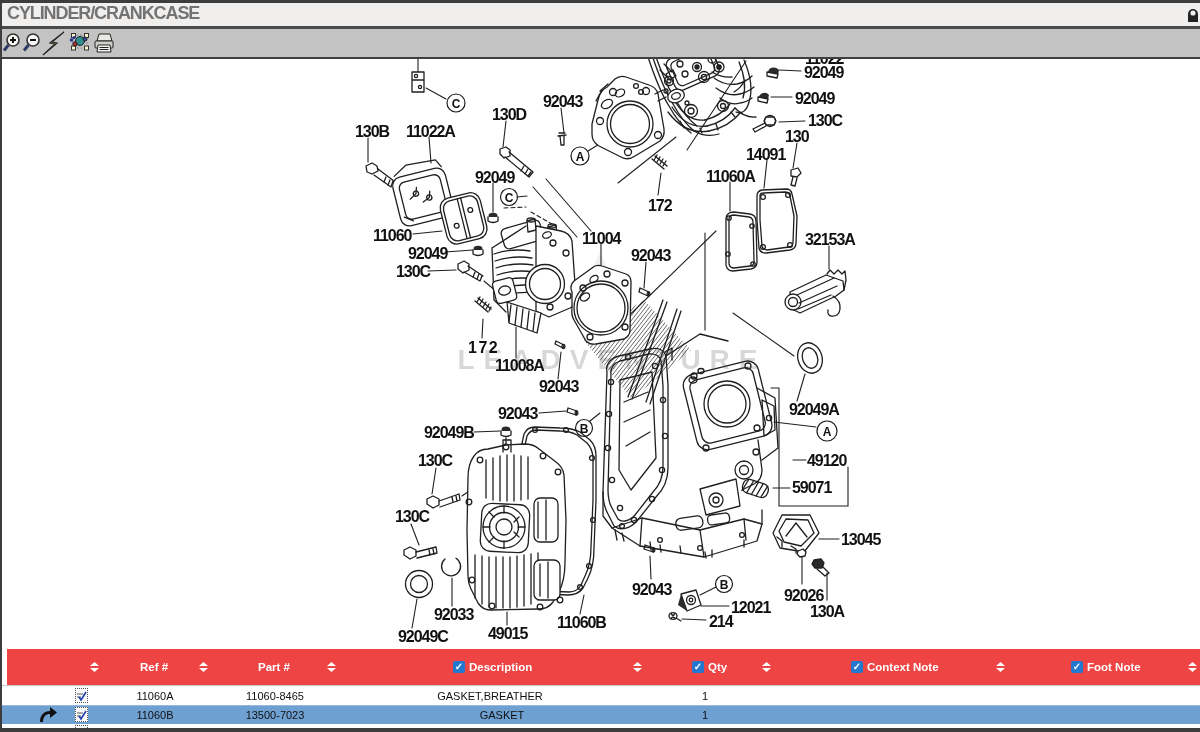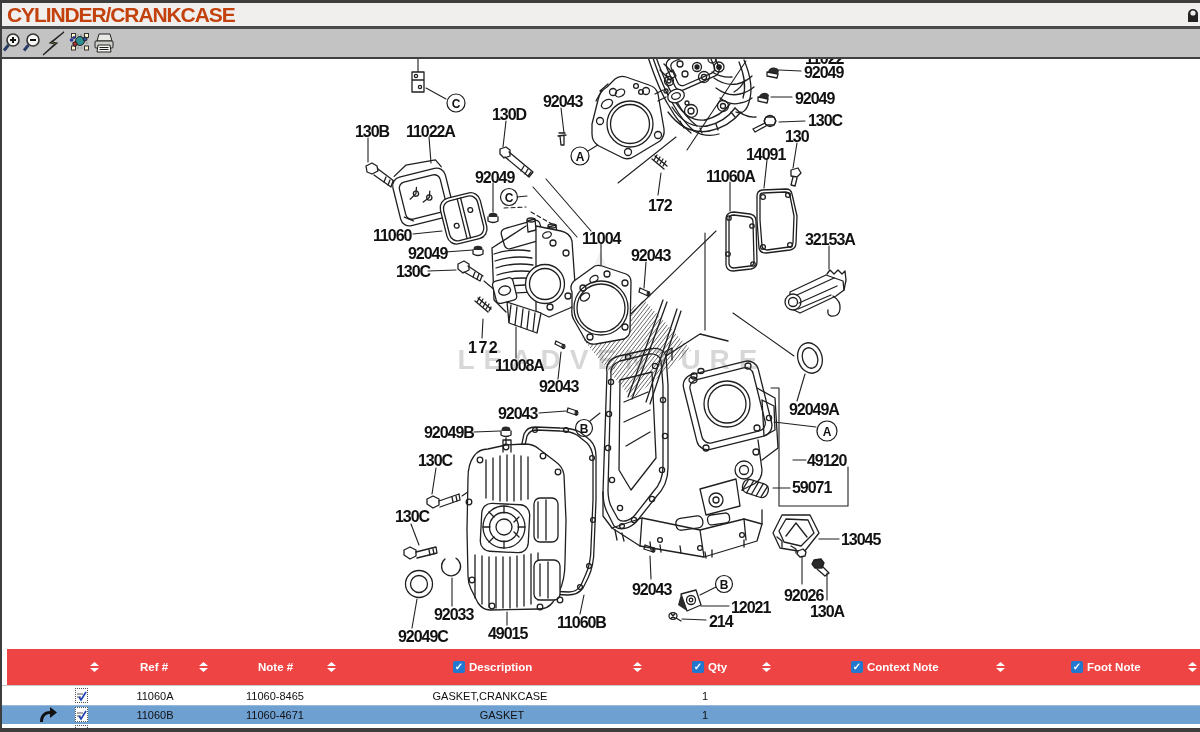--- a/index.html
+++ b/index.html
@@ -1,21 +1,21 @@
 <!DOCTYPE html>
 <html><head>
 <meta charset="utf-8">
 <style>
   html,body{margin:0;padding:0;width:1200px;height:732px;overflow:hidden;background:#fff;
     font-family:"Liberation Sans",sans-serif;}
   #page{position:relative;width:1200px;height:732px;}
   #topstrip{position:absolute;left:0;top:0;width:1200px;height:3px;background:#3d3d3d;z-index:5;}
   #titlebar{position:absolute;left:0;top:3px;width:1200px;height:23px;background:#f1efee;z-index:5;
     border-bottom:3px solid #4a4a4a;}
-  #titlebar .t{position:absolute;left:7px;top:0px;font-size:21px;font-weight:bold;color:#c2410c;letter-spacing:-1.1px;}
+  #titlebar .t{position:absolute;left:7px;top:0px;font-size:18px;font-weight:bold;color:#737373;letter-spacing:-1.1px;}
   #toolbar{position:absolute;left:0;top:29px;width:1200px;height:28px;background:#c3c3c3;z-index:5;
     border-bottom:2px solid #3f3f3f;}
   #leftedge{position:absolute;left:0;top:0;width:2px;height:732px;background:#3d3d3d;z-index:9;}
   #dg{position:absolute;left:0;top:0;z-index:1;}
   
   #thead{position:absolute;left:7px;top:649px;width:1200px;height:52px;background:#ef4444;z-index:6;color:#fff;}
   .hc{position:absolute;top:0;height:36px;display:flex;align-items:center;font-size:11.5px;font-weight:bold;}
   #row1{position:absolute;left:0;top:685px;width:1200px;height:20px;background:#fff;z-index:6;
     border-top:1px solid #c9c9c9;}
   #row2{position:absolute;left:0;top:705px;width:1200px;height:18px;background:#6fa0d2;z-index:6;
@@ -567,21 +567,21 @@
           <polygon points="4.5,10 9,6 0,6" fill="#fff"></polygon>
         </svg>
       </div>
     <div class="hc" style="left:133px">Ref #</div>
     <div class="hc" style="left:192px">
         <svg width="9" height="10">
           <polygon points="4.5,0 9,4 0,4" fill="#fff"></polygon>
           <polygon points="4.5,10 9,6 0,6" fill="#fff"></polygon>
         </svg>
       </div>
-    <div class="hc" style="left:251px">Note #</div>
+    <div class="hc" style="left:251px">Part #</div>
     <div class="hc" style="left:320px">
         <svg width="9" height="10">
           <polygon points="4.5,0 9,4 0,4" fill="#fff"></polygon>
           <polygon points="4.5,10 9,6 0,6" fill="#fff"></polygon>
         </svg>
       </div>
     <div class="hc" style="left:446px"><span class="hchk">✓</span>Description</div>
     <div class="hc" style="left:626px">
         <svg width="9" height="10">
           <polygon points="4.5,0 9,4 0,4" fill="#fff"></polygon>
@@ -613,36 +613,36 @@
   <div id="row1">
     <div class="cbicon" style="left:75px;top:2px">
       <svg width="11" height="13" viewBox="0 0 11 13">
           <line x1="1" y1="4" x2="7" y2="4" stroke="#555" stroke-width="1"></line>
           <line x1="1" y1="7" x2="5" y2="7" stroke="#555" stroke-width="1"></line>
           <path d="M3,7 L5,10 L10,2" stroke="#1a3fb0" stroke-width="1.6" fill="none"></path>
         </svg>
     </div>
     <div class="cell" style="left:120px;width:70px">11060A</div>
     <div class="cell" style="left:235px;width:80px">11060-8465</div>
-    <div class="cell" style="left:420px;width:140px">GASKET,CRANKCASE</div>
+    <div class="cell" style="left:420px;width:140px">GASKET,BREATHER</div>
     <div class="cell" style="left:690px;width:30px">1</div>
   </div>
   <div id="row2">
     <svg width="20" height="16" viewBox="0 0 20 16" style="position:absolute;left:38px;top:1px">
       <path d="M2,15 C2,8 6,4 12,4 L12,0 L19,5.5 L12,11 L12,7 C8,7 5,9.5 5,15 Z" fill="#111"></path>
     </svg>
     <div class="cbicon" style="left:75px;top:1px">
       <svg width="11" height="13" viewBox="0 0 11 13">
           <line x1="1" y1="4" x2="7" y2="4" stroke="#555" stroke-width="1"></line>
           <line x1="1" y1="7" x2="5" y2="7" stroke="#555" stroke-width="1"></line>
           <path d="M3,7 L5,10 L10,2" stroke="#1a3fb0" stroke-width="1.6" fill="none"></path>
         </svg>
     </div>
     <div class="cell" style="left:120px;width:70px">11060B</div>
-    <div class="cell" style="left:235px;width:80px">11060-4671</div>
+    <div class="cell" style="left:235px;width:80px">13500-7023</div>
     <div class="cell" style="left:432px;width:140px">GASKET</div>
     <div class="cell" style="left:690px;width:30px">1</div>
   </div>
   <div id="row3">
     <div class="cbicon" style="left:75px;top:1px;height:3px;border-bottom:none"></div>
   </div>
   <div id="botbar"></div>
 </div>
 
 </body></html>

